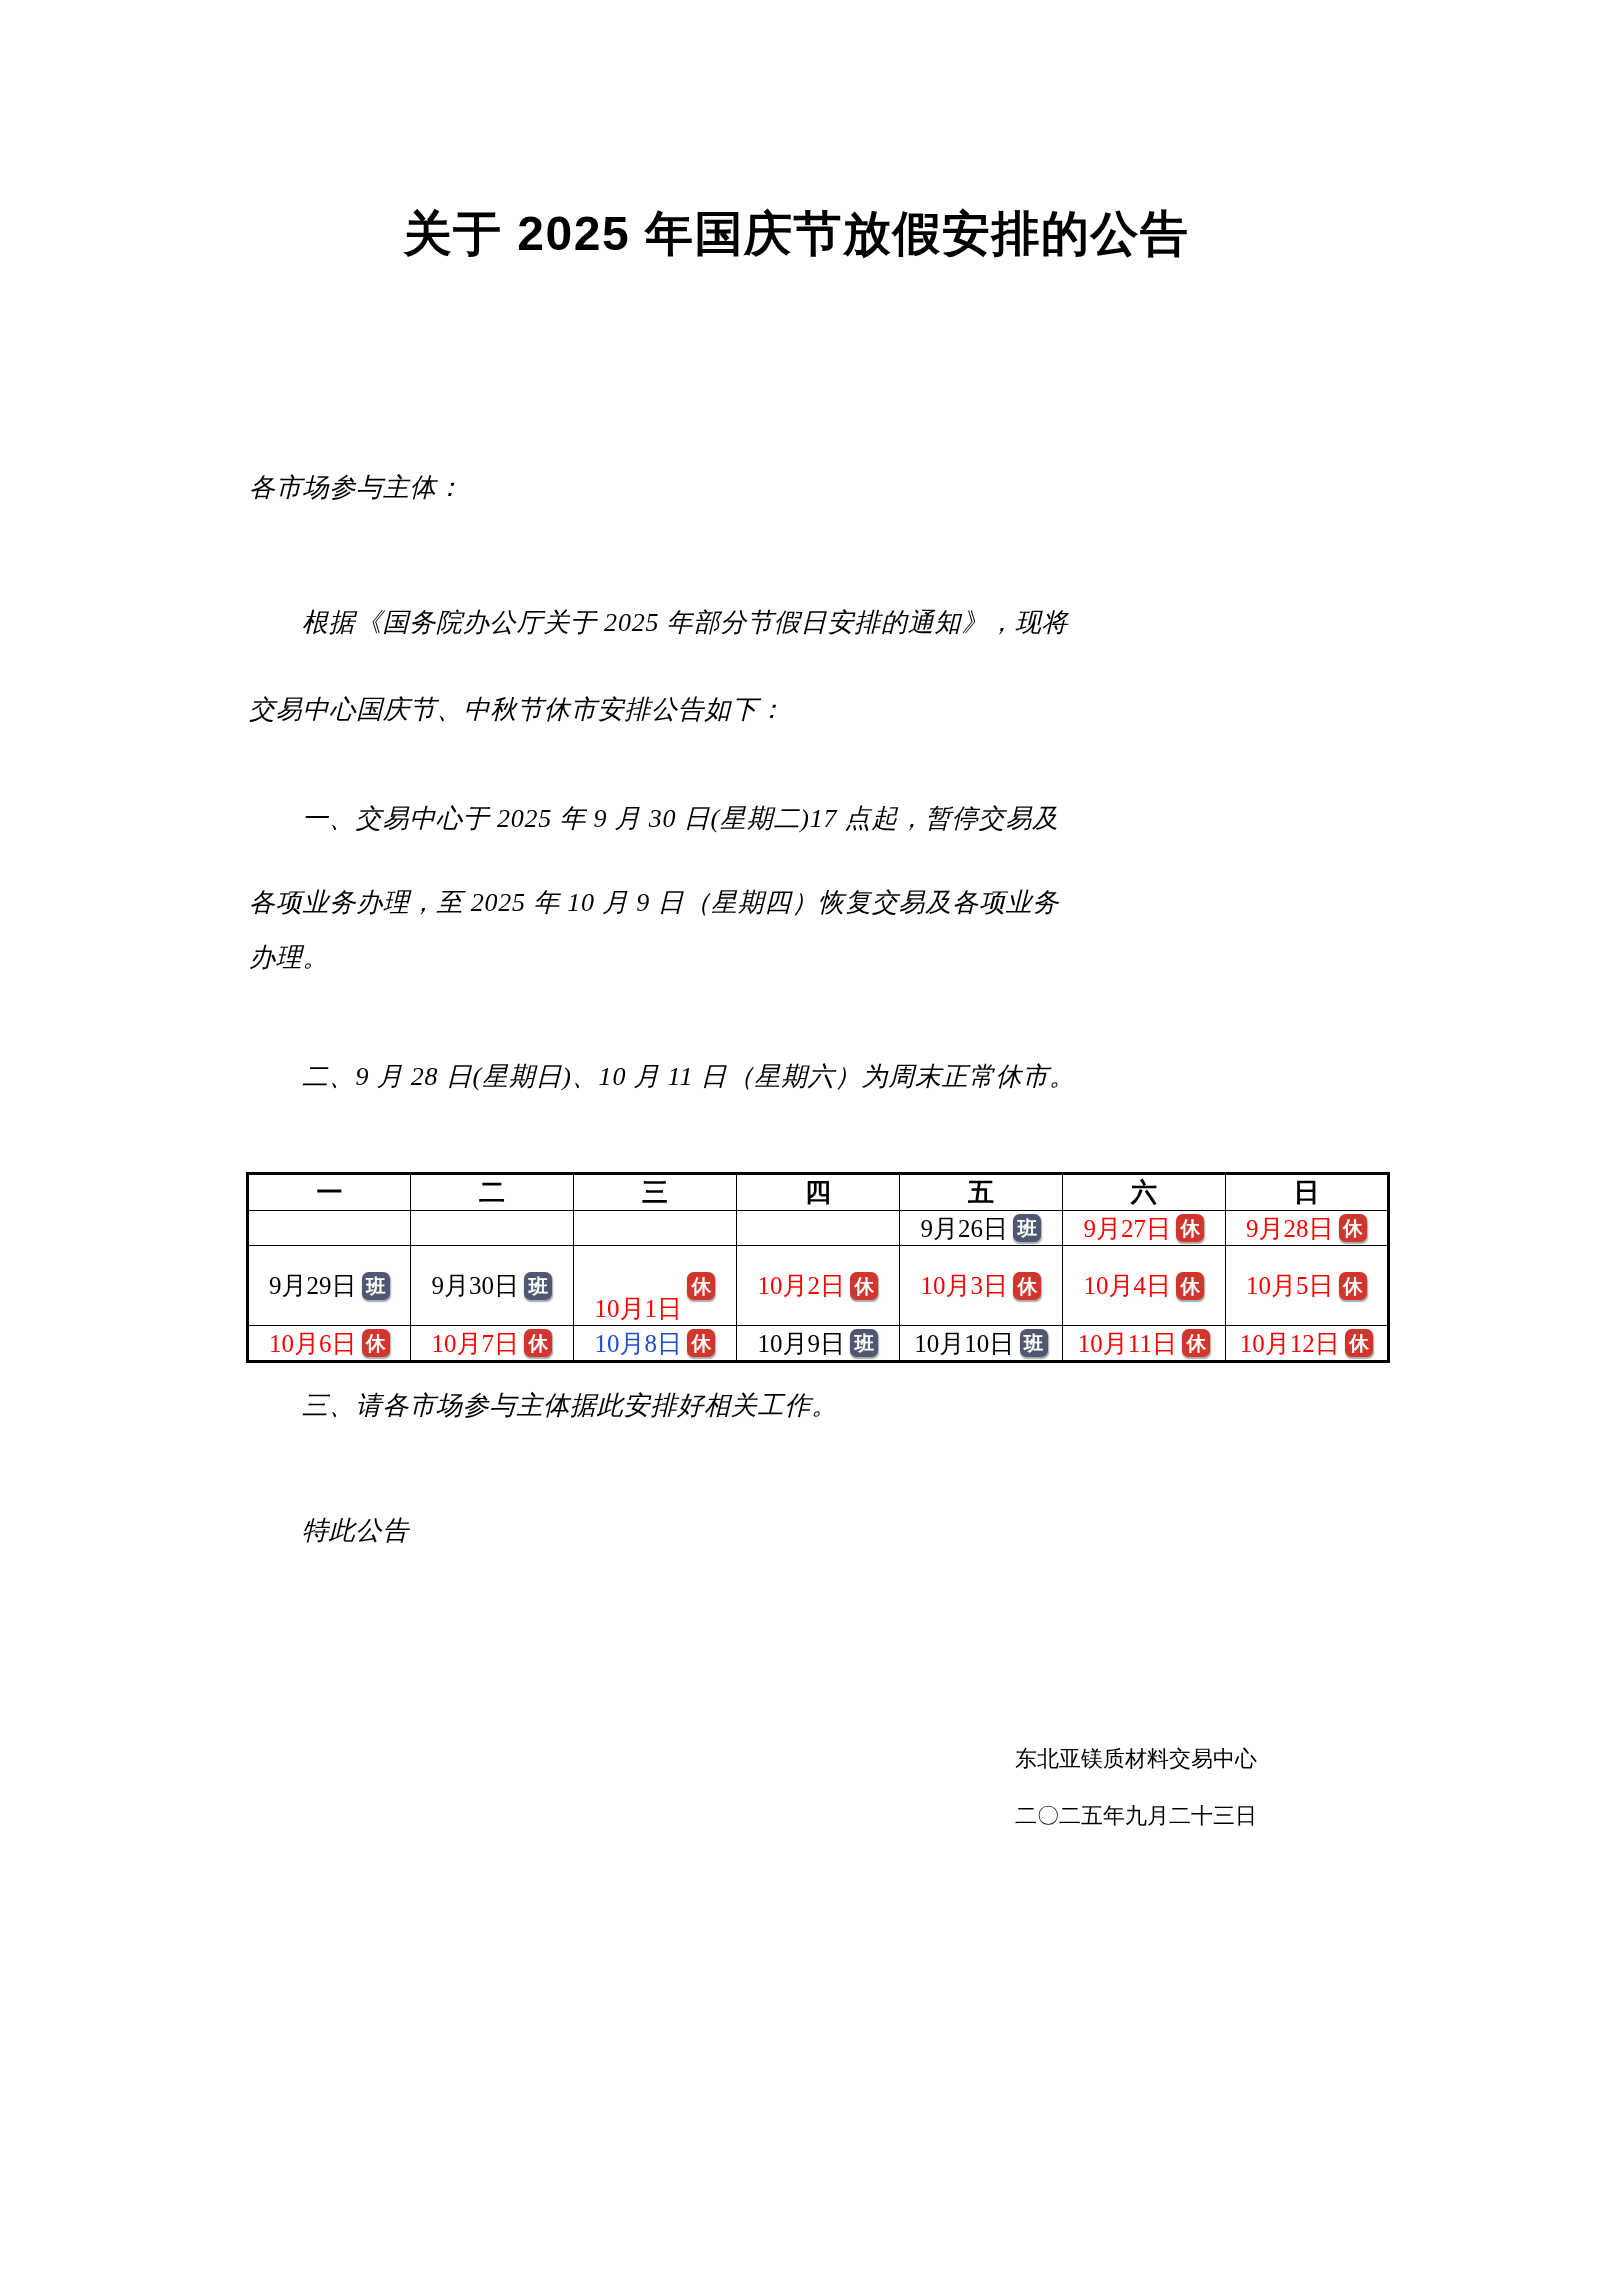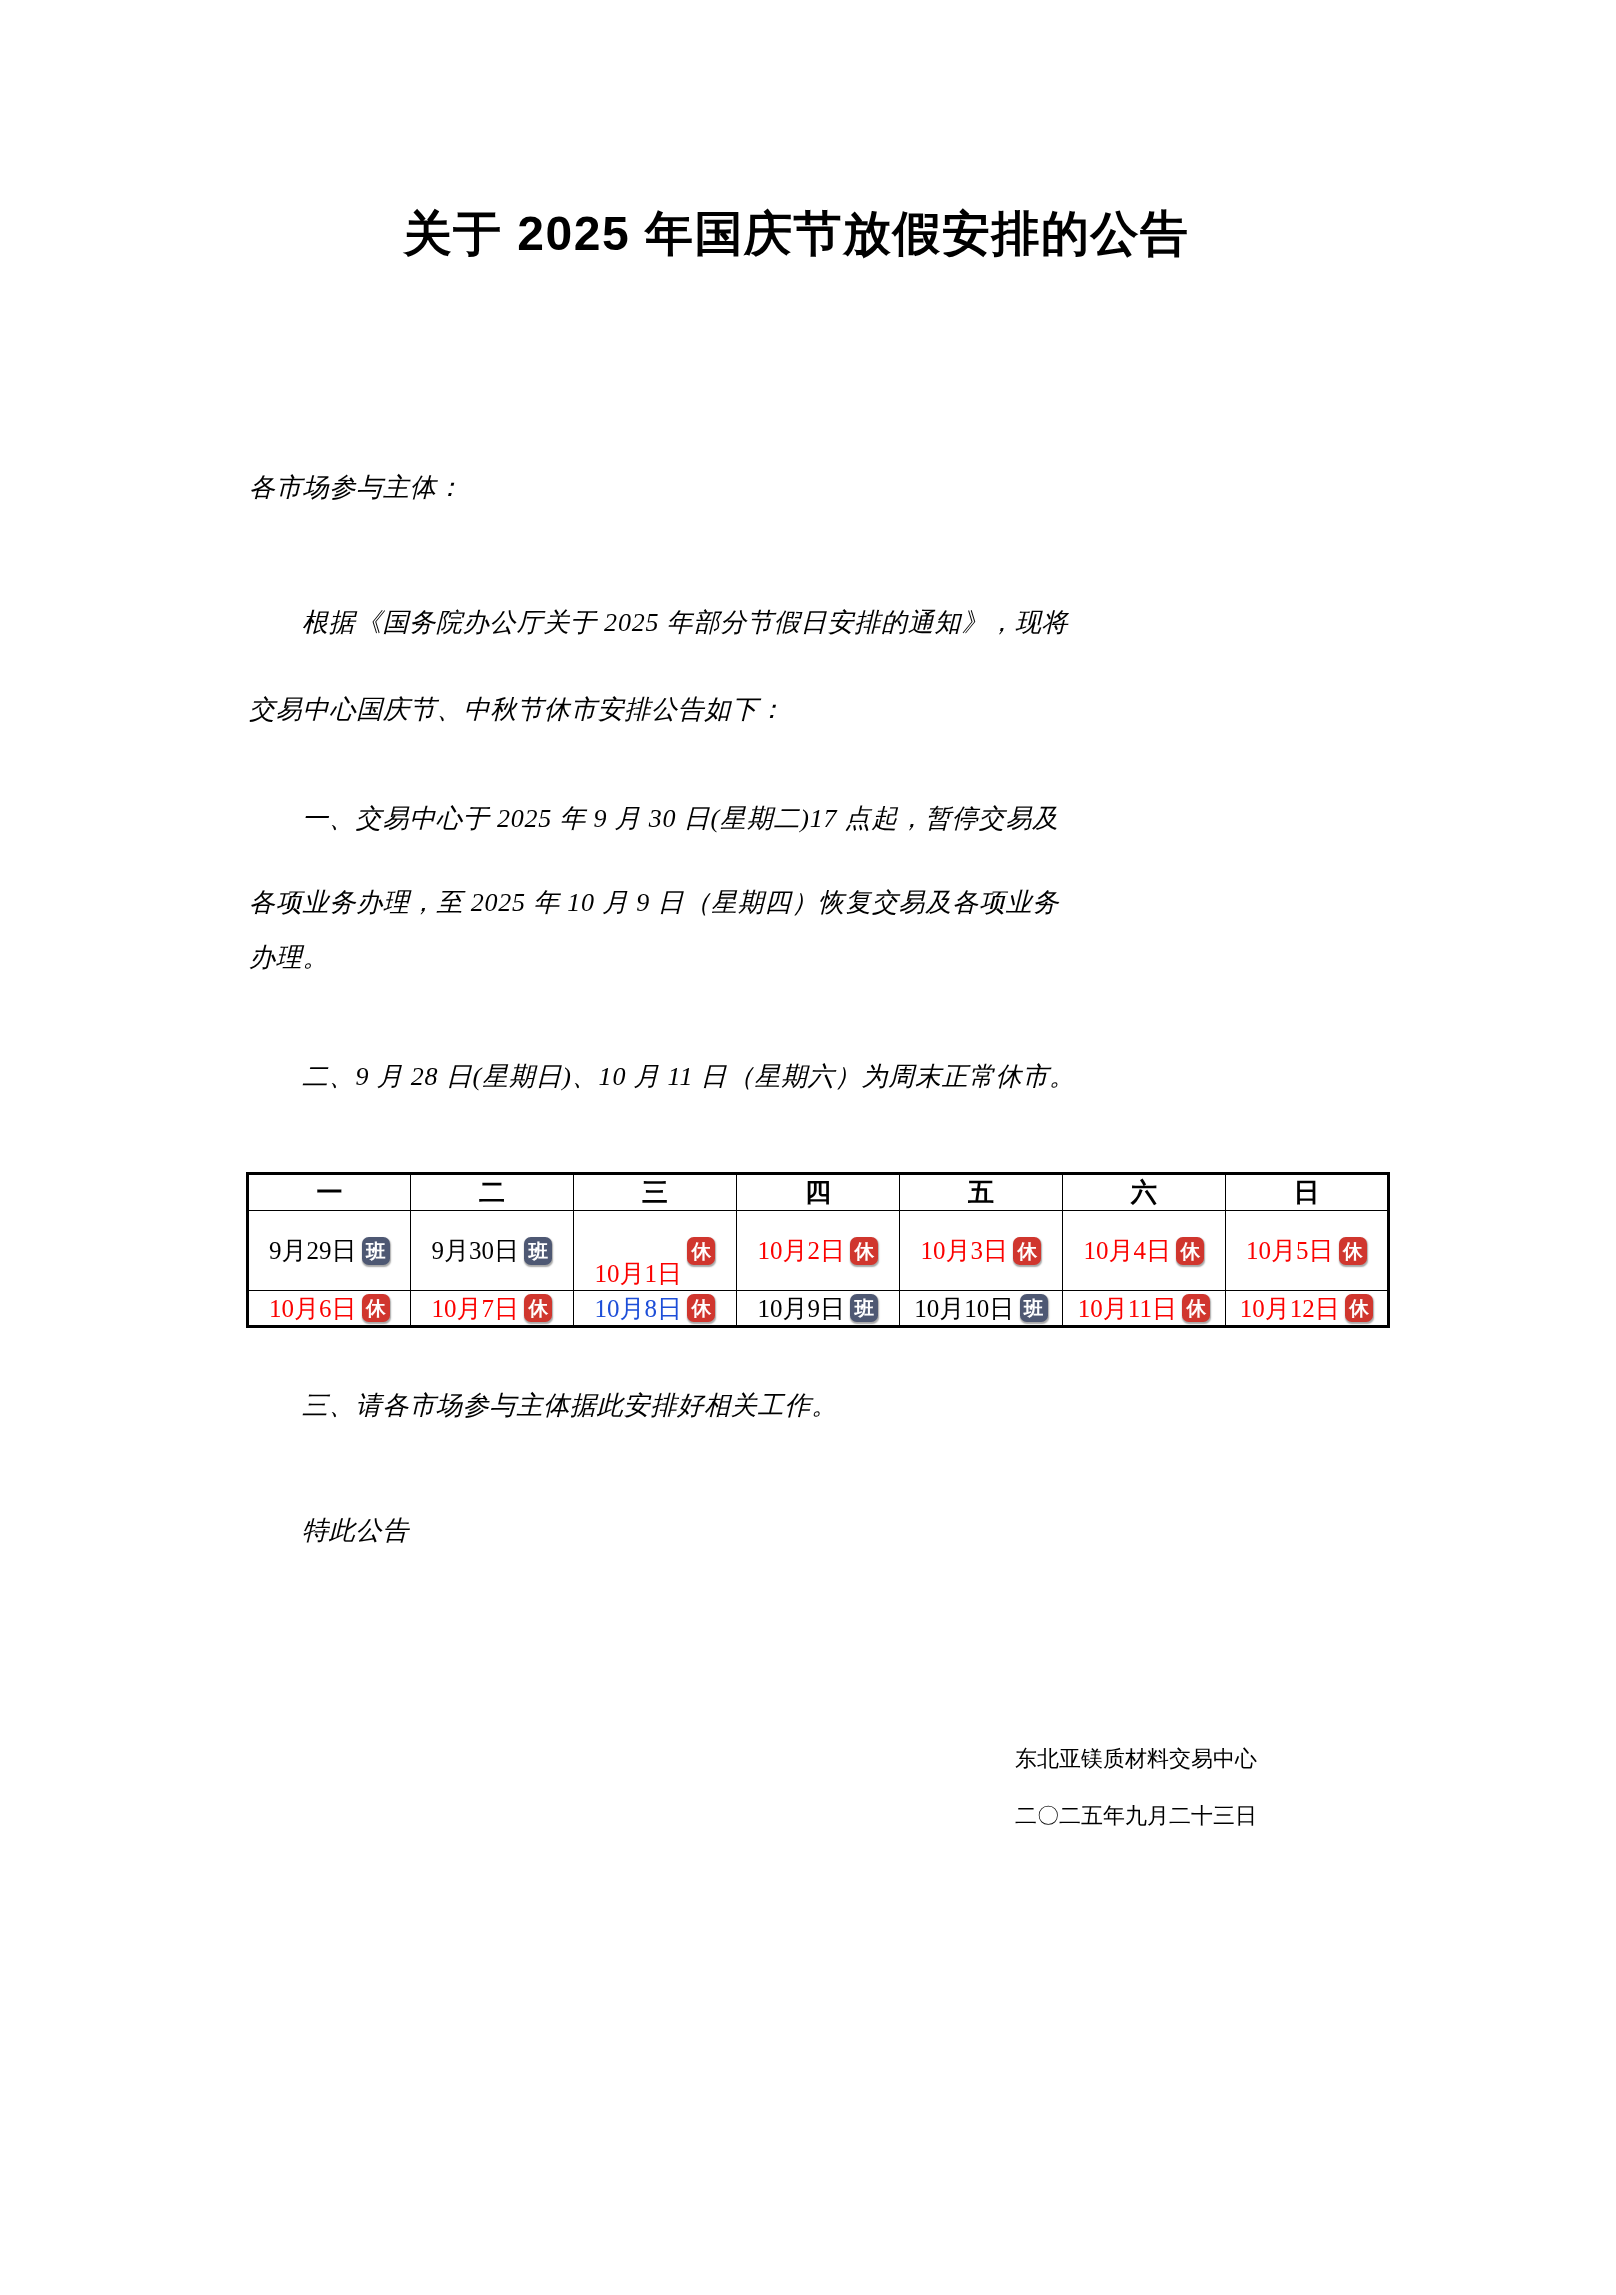--- a/index.html
+++ b/index.html
@@ -112,20 +112,29 @@
           <th>二</th>
           <th>三</th>
           <th>四</th>
           <th>五</th>
           <th>六</th>
           <th>日</th>
         </tr>
     </thead>
     <tbody id="cal-body">
         <tr>
+          <td></td>
+          <td></td>
+          <td></td>
+          <td></td>
+          <td><span class="cal-date" style="color: rgb(0, 0, 0);">9月26日</span><span class="cal-badge" style="background: rgb(78, 88, 115);">班</span></td>
+          <td><span class="cal-date" style="color: rgb(251, 2, 0);">9月27日</span><span class="cal-badge" style="background: rgb(208, 54, 46);">休</span></td>
+          <td><span class="cal-date" style="color: rgb(251, 2, 0);">9月28日</span><span class="cal-badge" style="background: rgb(208, 54, 46);">休</span></td>
+        </tr>
+        <tr>
           <td><span class="cal-date" style="color: rgb(0, 0, 0);">9月29日</span><span class="cal-badge" style="background: rgb(78, 88, 115);">班</span></td>
           <td><span class="cal-date" style="color: rgb(0, 0, 0);">9月30日</span><span class="cal-badge" style="background: rgb(78, 88, 115);">班</span></td>
           <td><span class="cal-date" style="color: rgb(251, 2, 0); margin-top: 46px;">10月1日</span><span class="cal-badge" style="background: rgb(208, 54, 46);">休</span></td>
           <td><span class="cal-date" style="color: rgb(251, 2, 0);">10月2日</span><span class="cal-badge" style="background: rgb(208, 54, 46);">休</span></td>
           <td><span class="cal-date" style="color: rgb(251, 2, 0);">10月3日</span><span class="cal-badge" style="background: rgb(208, 54, 46);">休</span></td>
           <td><span class="cal-date" style="color: rgb(251, 2, 0);">10月4日</span><span class="cal-badge" style="background: rgb(208, 54, 46);">休</span></td>
           <td><span class="cal-date" style="color: rgb(251, 2, 0);">10月5日</span><span class="cal-badge" style="background: rgb(208, 54, 46);">休</span></td>
         </tr>
         <tr>
           <td><span class="cal-date" style="color: rgb(251, 2, 0);">10月6日</span><span class="cal-badge" style="background: rgb(208, 54, 46);">休</span></td>

